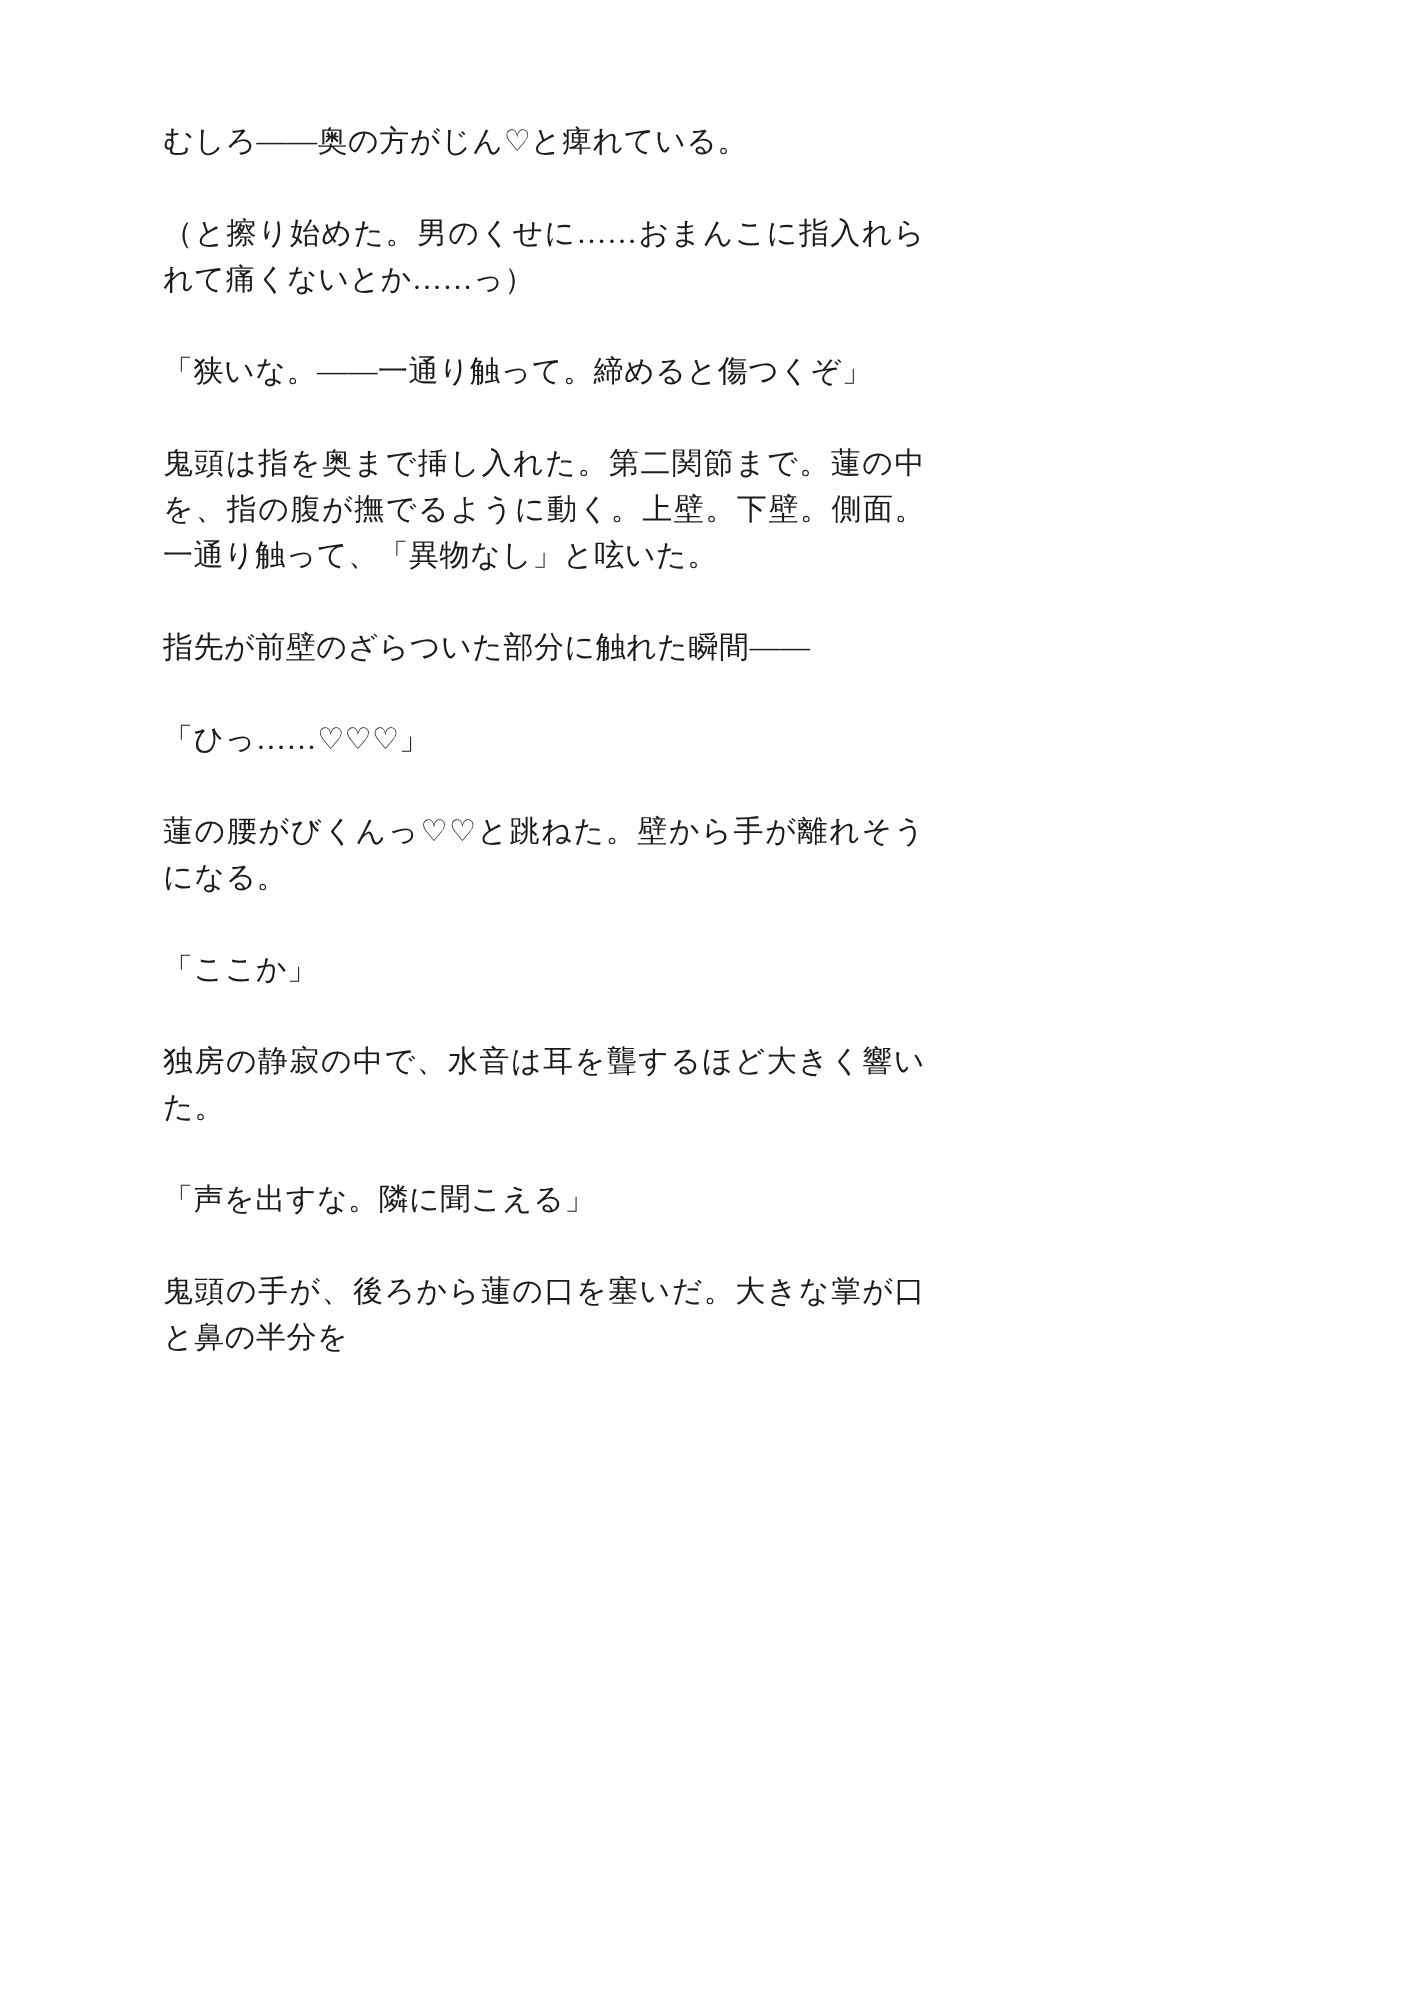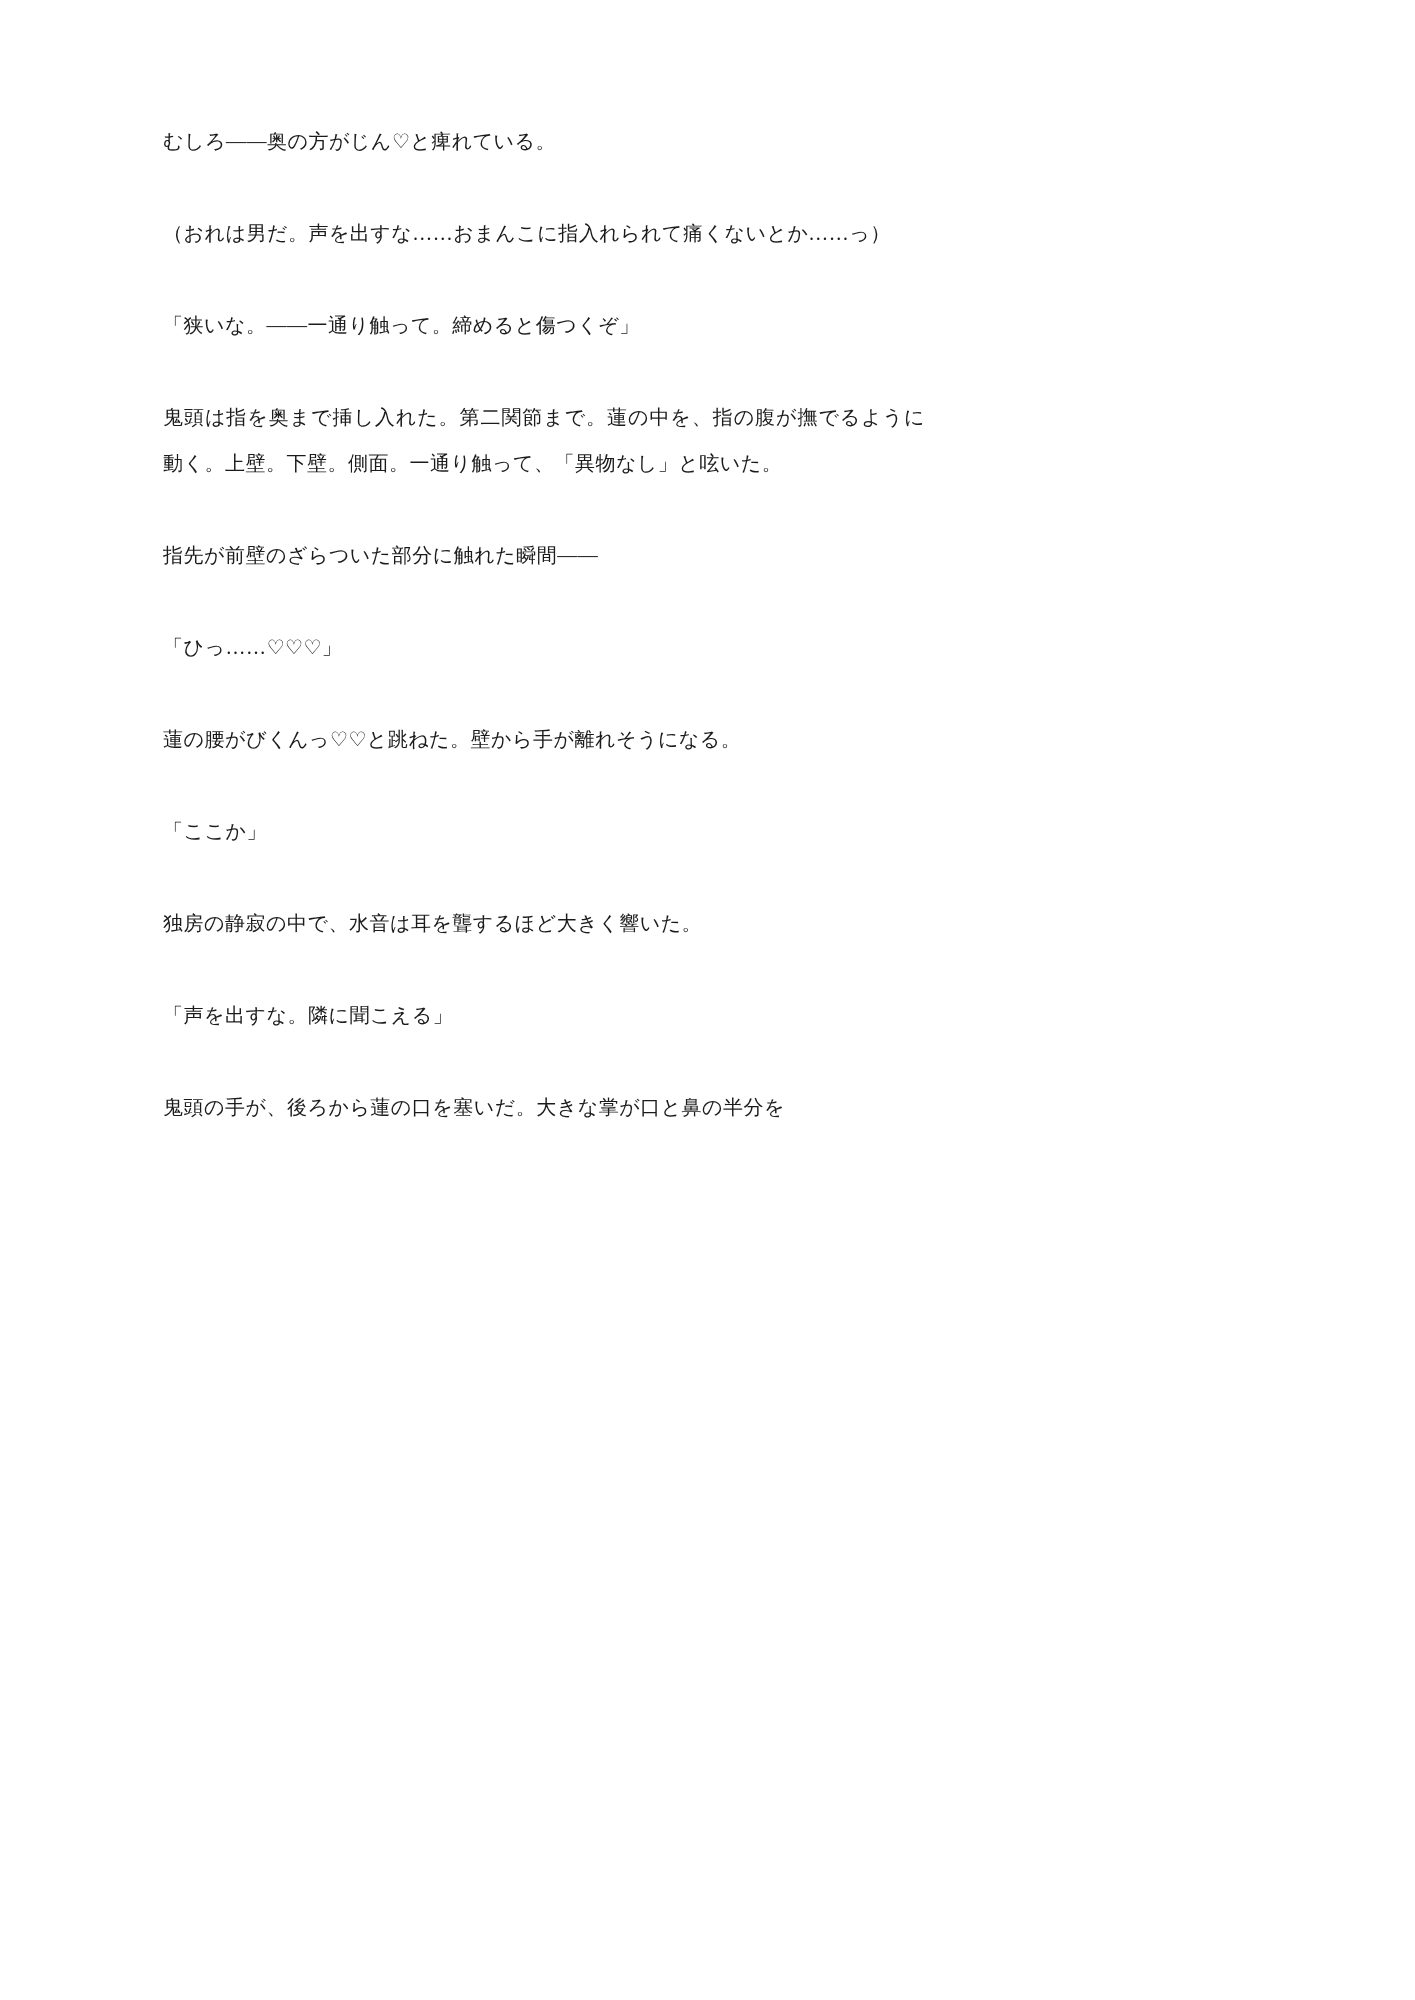--- a/index.html
+++ b/index.html
@@ -12,36 +12,36 @@
     width: 1415px;
     height: 2000px;
     background: #ffffff;
     box-sizing: border-box;
     padding: 118px 490px 0 163px; 
     overflow: hidden;
   }
   .doc-text p {
     margin: 0 0 46px 0;
     font-family: "Liberation Serif", "DejaVu Serif", serif;
-    font-size: 20px;
+    font-size: 30px;
     line-height: 46px;
     color: #1b1b1b;
     text-align: justify;
     word-break: break-all;
     font-weight: 400;
     letter-spacing: 0.5px;
   }
 </style>
 </head>
 <body>
 
 <div class="page">
   <div class="doc-text">
     <p>むしろ——奥の方がじん♡と痺れている。</p>
-    <p>（おれは男だ。声を出すな……おまんこに指入れられて痛くないとか……っ）</p>
+    <p>（と擦り始めた。男のくせに……おまんこに指入れられて痛くないとか……っ）</p>
     <p>「狭いな。——一通り触って。締めると傷つくぞ」</p>
     <p>鬼頭は指を奥まで挿し入れた。第二関節まで。蓮の中を、指の腹が撫でるように動く。上壁。下壁。側面。一通り触って、「異物なし」と呟いた。</p>
     <p>指先が前壁のざらついた部分に触れた瞬間——</p>
     <p>「ひっ……♡♡♡」</p>
     <p>蓮の腰がびくんっ♡♡と跳ねた。壁から手が離れそうになる。</p>
     <p>「ここか」</p>
     <p>独房の静寂の中で、水音は耳を聾するほど大きく響いた。</p>
     <p>「声を出すな。隣に聞こえる」</p>
     <p>鬼頭の手が、後ろから蓮の口を塞いだ。大きな掌が口と鼻の半分を</p>
   </div>

